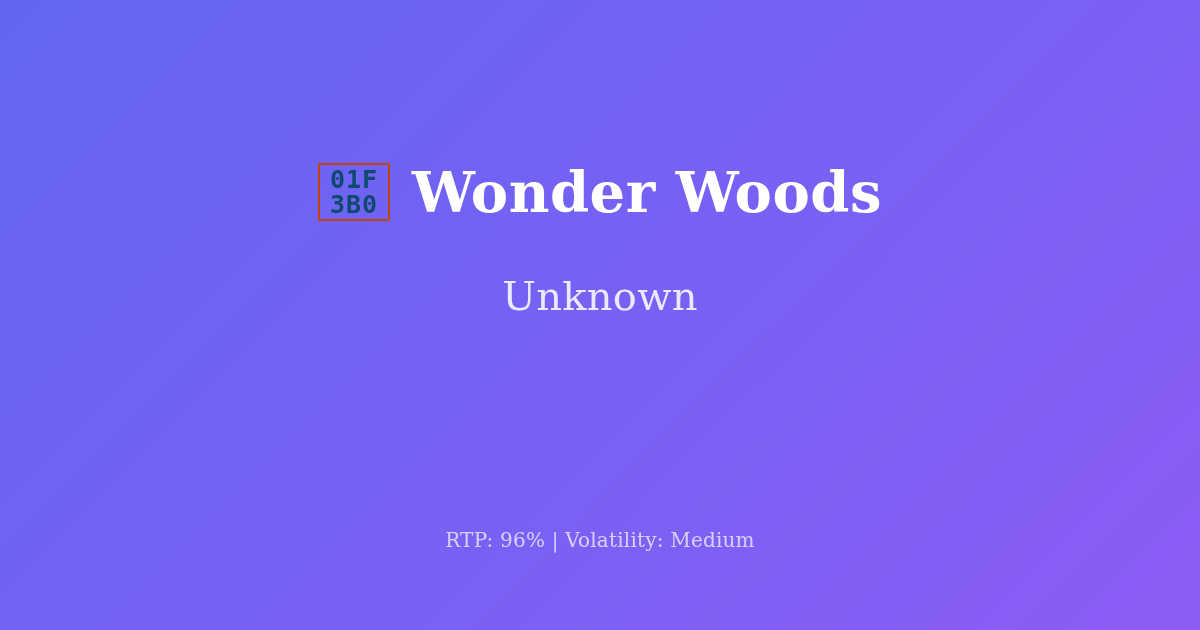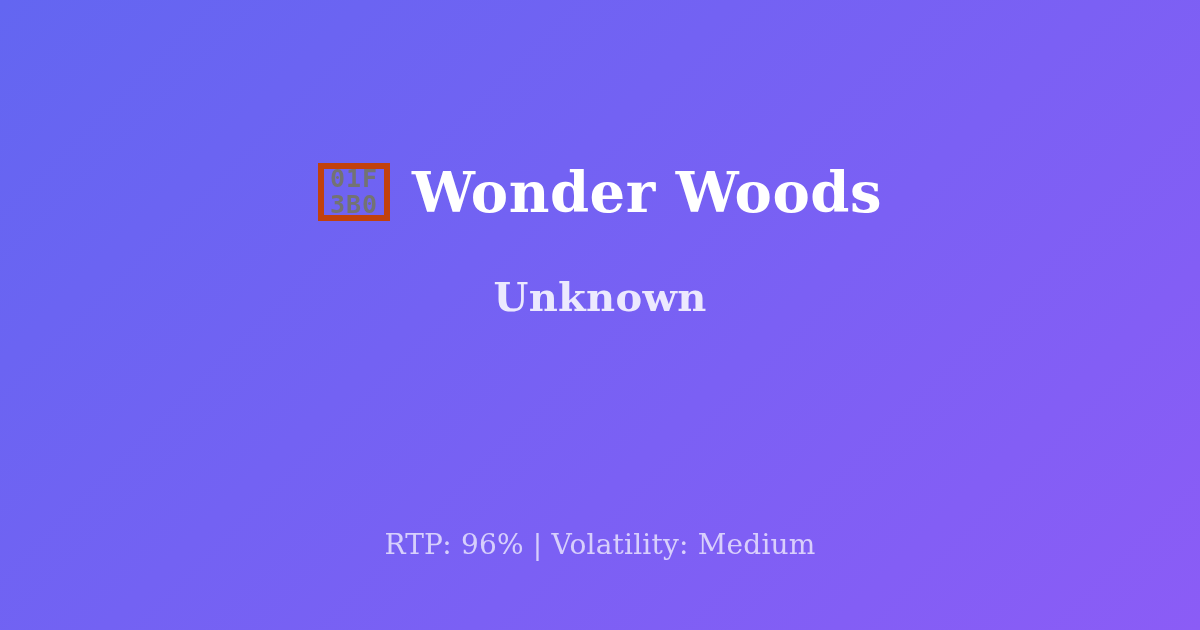--- a/index.html
+++ b/index.html
@@ -39,64 +39,64 @@
     align-items: center;
     justify-content: center;
     gap: 22px;
     line-height: 1;
   }
 
   
   .tofu {
     width: 72px;
     height: 58px;
-    border: 6px solid #c2410c;
+    border: 2px solid #c2410c;
     display: flex;
     flex-direction: column;
     align-items: center;
     justify-content: center;
     font-family: "DejaVu Sans Mono", "Liberation Mono", monospace;
     font-size: 25px;
     font-weight: 700;
     letter-spacing: 1px;
-    color: #737373;
+    color: #0c4a6e;
     line-height: 1.02;
     flex: 0 0 auto;
   }
 
   .tofu-row { display: block; }
 
   .game-title {
     font-family: "DejaVu Serif", "Liberation Serif", serif;
     font-size: 56px;
     font-weight: 700;
     color: #ffffff;
     letter-spacing: 0.5px;
     white-space: nowrap;
   }
 
   .provider {
     margin-top: 52px;
     font-family: "DejaVu Serif", "Liberation Serif", serif;
     font-size: 40px;
-    font-weight: 700;
+    font-weight: 400;
     color: rgba(255, 255, 255, 0.86);
     letter-spacing: 0.3px;
     white-space: nowrap;
   }
 
   
   .stats {
     position: absolute;
     left: 0;
     right: 0;
     top: 528px;
     text-align: center;
     font-family: "DejaVu Serif", "Liberation Serif", serif;
-    font-size: 28px;
+    font-size: 20px;
     font-weight: 400;
     color: rgba(255, 255, 255, 0.70);
     letter-spacing: 0.2px;
     white-space: nowrap;
   }
 </style>
 </head>
 <body>
 
 <div class="hero">

